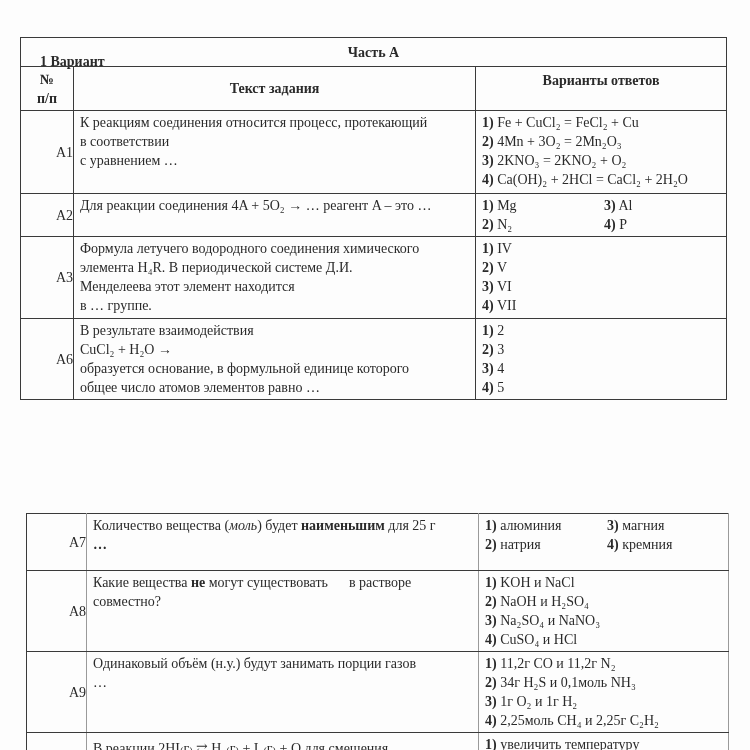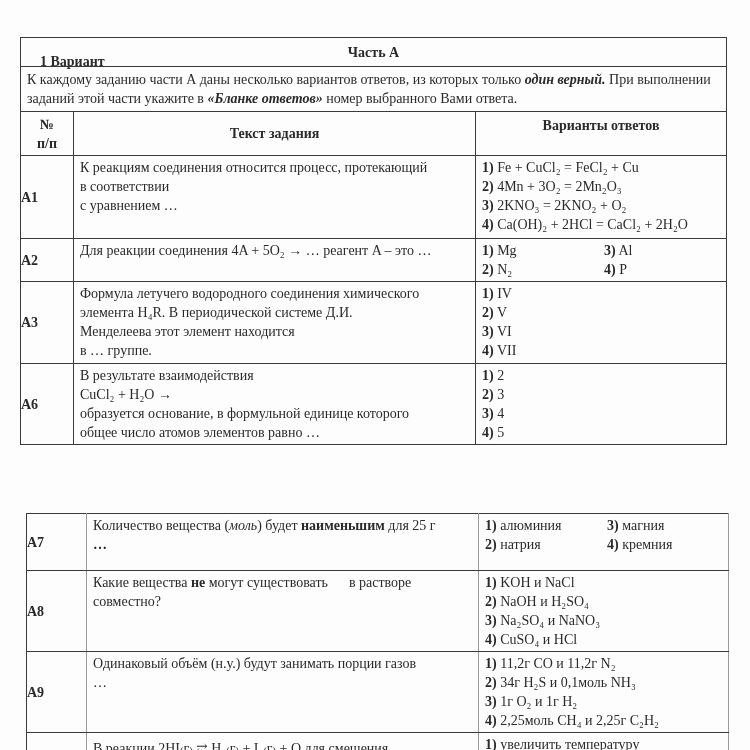--- a/index.html
+++ b/index.html
@@ -6,44 +6,41 @@
   body { width:750px; height:750px; overflow:hidden; background:#fdfdfd; position:relative;
          font-family:"Liberation Serif","DejaVu Serif",serif; color:#2a2a2a; font-size:14px; }
   .variant { position:absolute; left:40px; top:22px; font-weight:bold; font-size:14px;margin-top:32px; }
   .tbl { position:absolute; border-collapse:collapse; table-layout:fixed; }
   .tbl td { border:1.3px solid #3a3a3a; vertical-align:top; padding:2px 6px; line-height:19px;margin-left:47px; }
   #t1 { left:20px; top:37px; width:706px; }
   #t2 { left:26px; top:513px; width:702px; }
   .part { text-align:center; font-weight:bold; height:24px; vertical-align:middle !important; }
   .intro { padding:3px 6px !important; line-height:19px; }
   .hdr { text-align:center; font-weight:bold; vertical-align:middle !important; }
-  .num { text-align:left; font-weight:bold; vertical-align:middle !important; padding:0 !important; }
+  .num { text-align:right; font-weight:normal; vertical-align:middle !important; padding:0 !important; }
   .ans div { white-space:nowrap; }
   .ans b { font-weight:bold; }
   .two { display:grid; grid-template-columns:122px 1fr; }
   .i { font-style:italic; }
   #t2 td { border-right-color:#9a9a9a; }
 </style>
 </head>
 <body>
 
 <div class="variant">1 Вариант</div>
 
 <table class="tbl" id="t1">
   <colgroup>
       <col style="width:53px">
       <col style="width:402px">
       <col style="width:251px">
     </colgroup>
   <tbody>
       <tr>
         <td colspan="3" class="part">Часть А</td>
-      </tr>
-  <tr>
-        <td colspan="3" class="intro"><span>К каждому заданию части А даны несколько вариантов ответов, из которых только </span><b class="i">один верный.</b><span> При выполнении заданий этой части укажите в </span><b class="i">«Бланке ответов»</b><span> номер выбранного Вами ответа.</span></td>
       </tr>
   <tr style="height:44px">
     <td class="hdr">
           <div>№</div>
           <div>п/п</div>
         </td>
     <td class="hdr">Текст задания</td>
     <td class="hdr" style="vertical-align:top !important;padding-top:4px">Варианты ответов</td>
   </tr>
   <tr style="height:83px">

